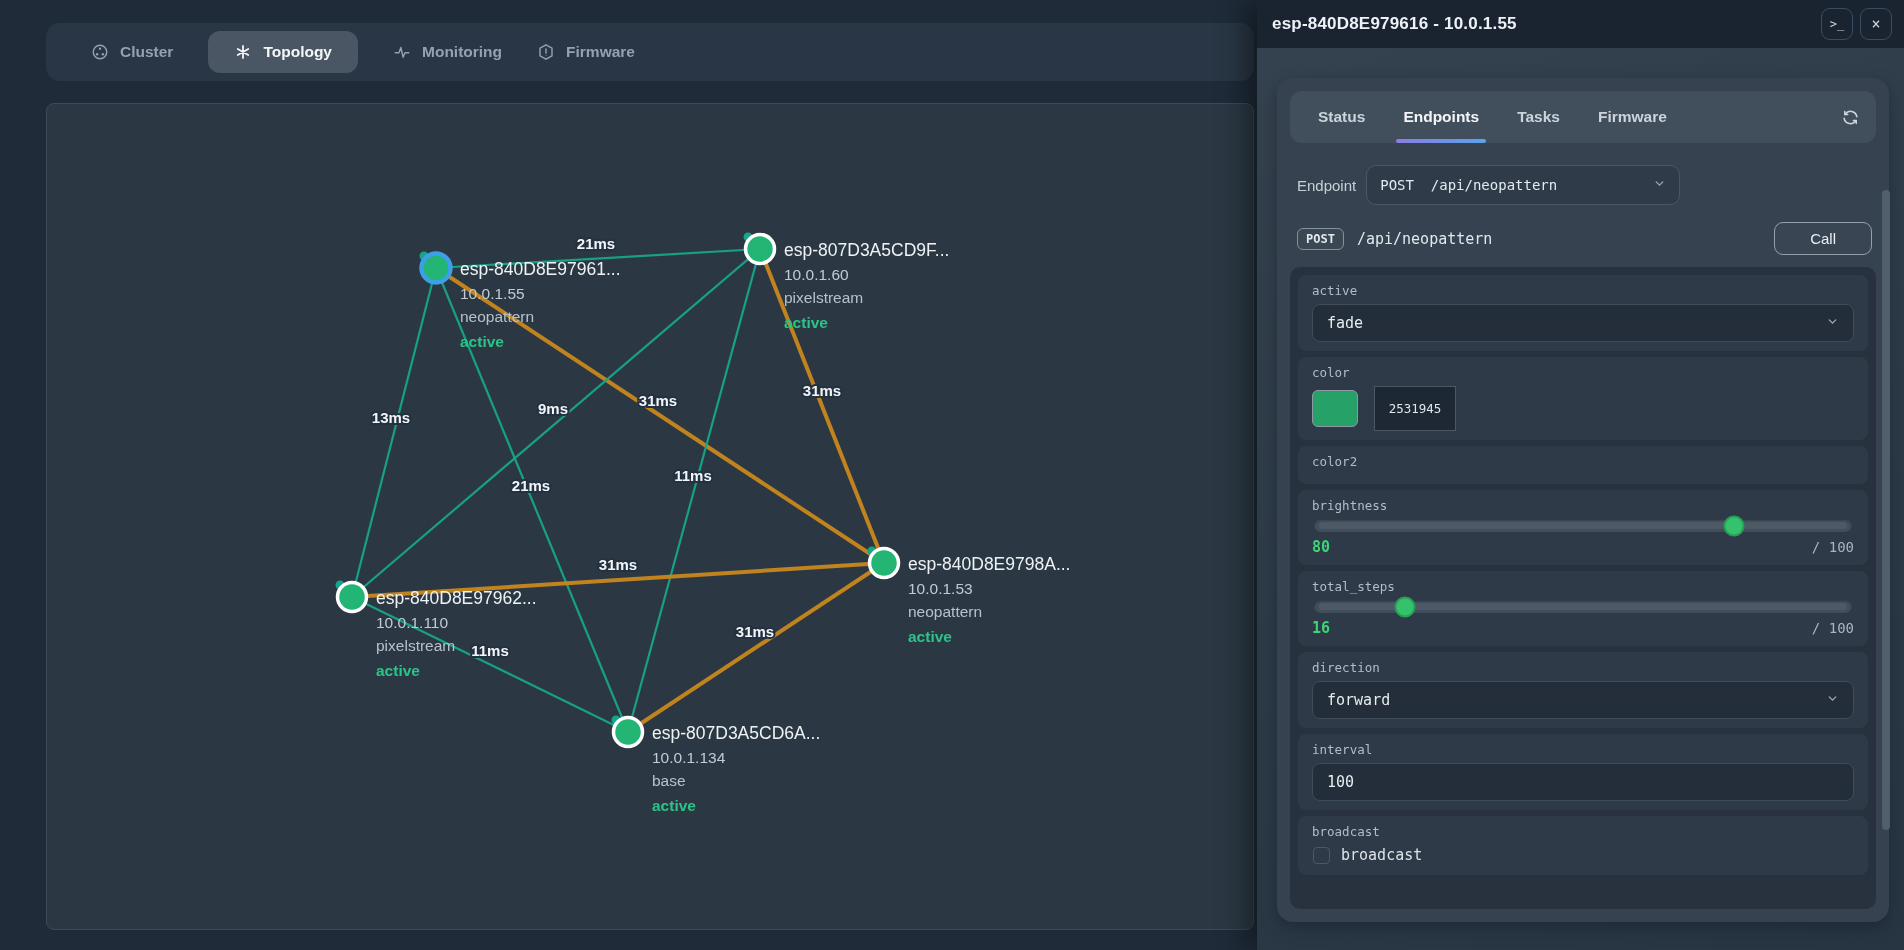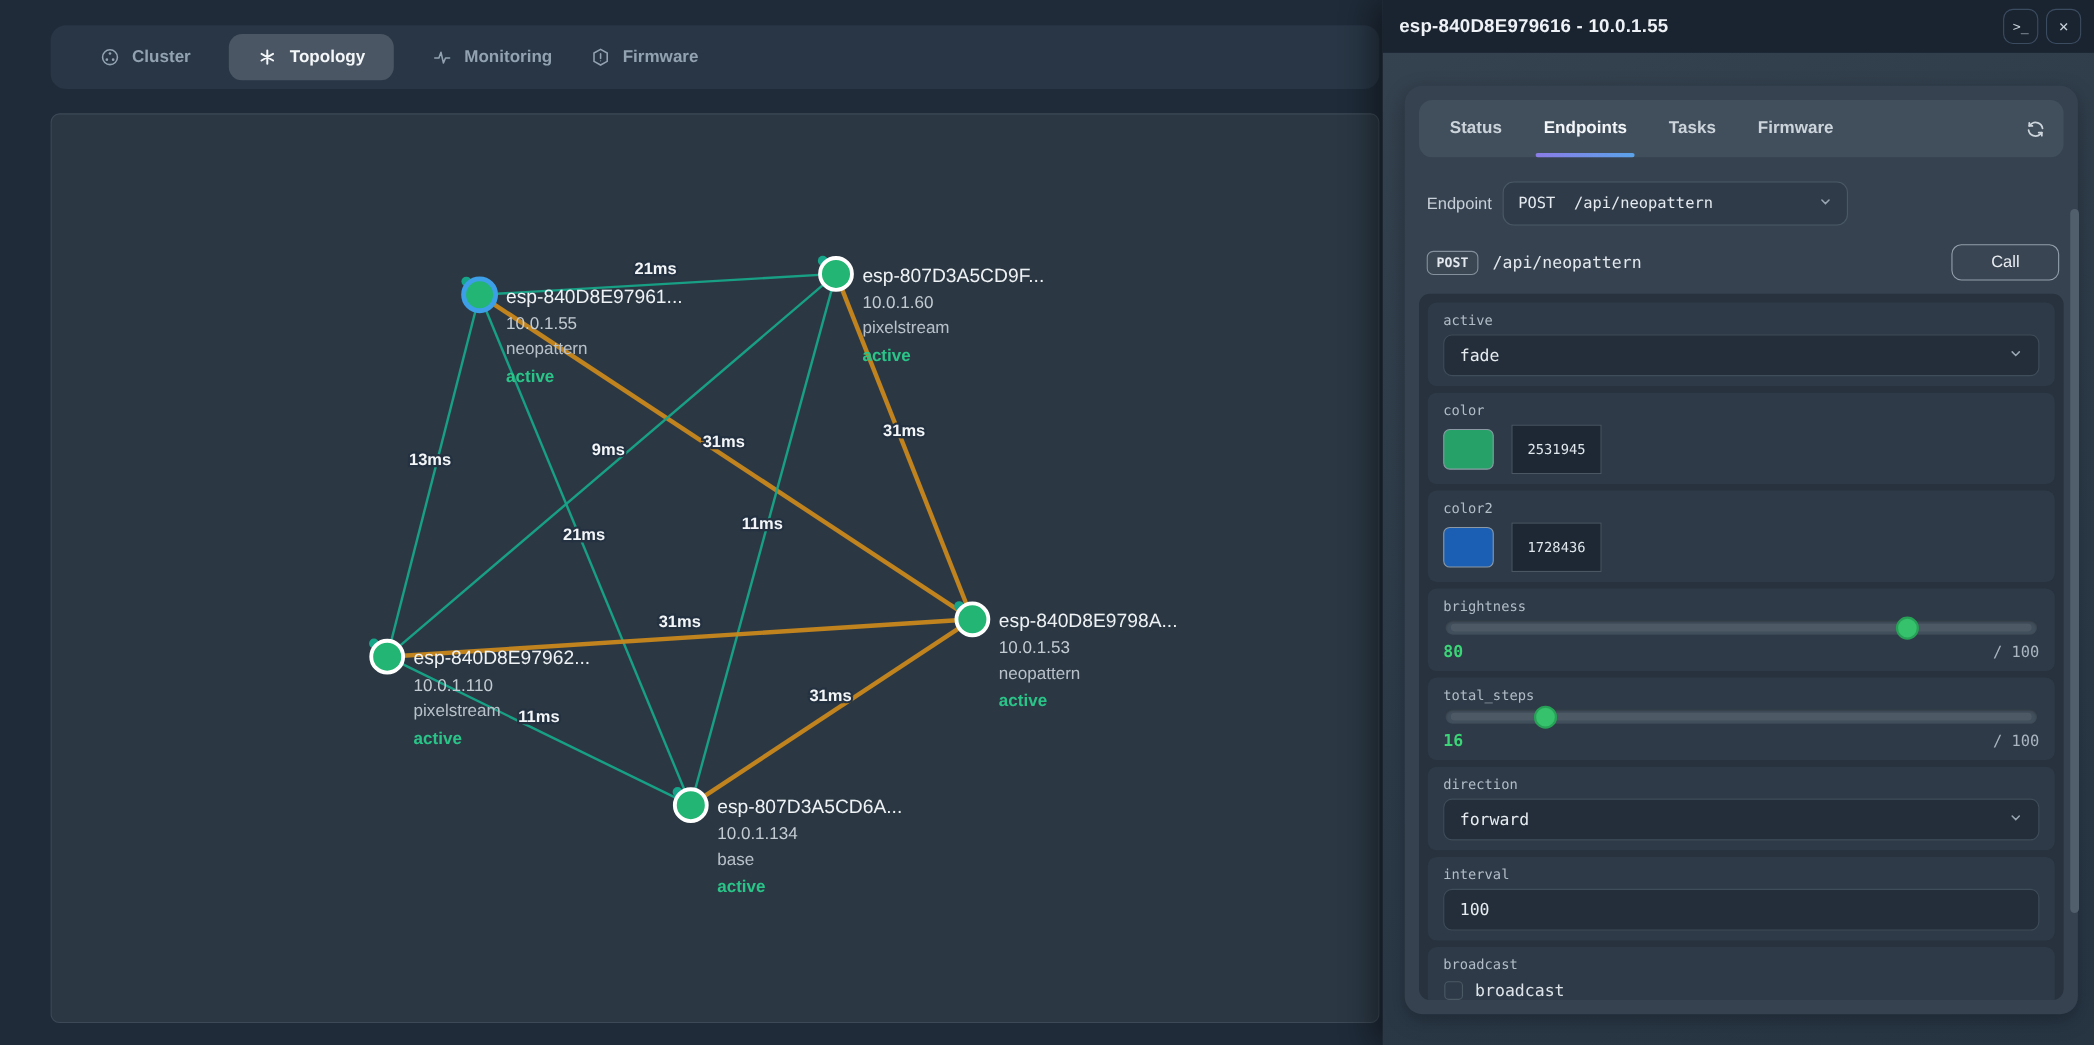--- a/index.html
+++ b/index.html
@@ -330,24 +330,20 @@
       <div class="section">
         <div class="f-label">color</div>
         <div class="color-row">
           <div class="swatch" id="swatch-color" style="background: rgb(38, 162, 105);"></div>
           <div class="num-box">2531945</div>
         </div>
       </div>
 
       <div class="section">
         <div class="f-label">color2</div>
-        <div class="color-row">
-          <div class="swatch" id="swatch-color2" style="background: rgb(26, 95, 180);"></div>
-          <div class="num-box">1728436</div>
-        </div>
       </div>
 
       <div class="section">
         <div class="f-label">brightness</div>
         <div class="slider">
           <div class="thumb" id="thumb-brightness" style="left: 78%;"></div>
         </div>
         <div class="slider-vals">
           <span class="slider-val">80</span>
           <span class="slider-max">/ 100</span>

